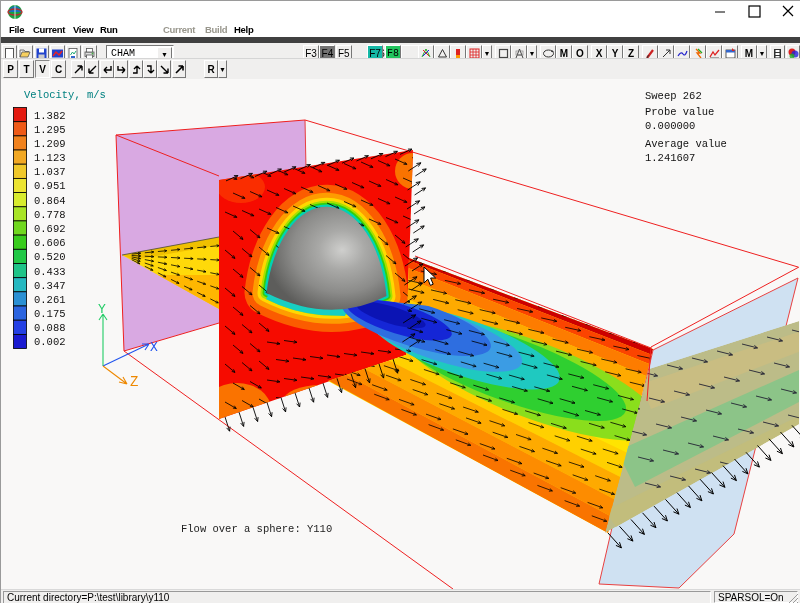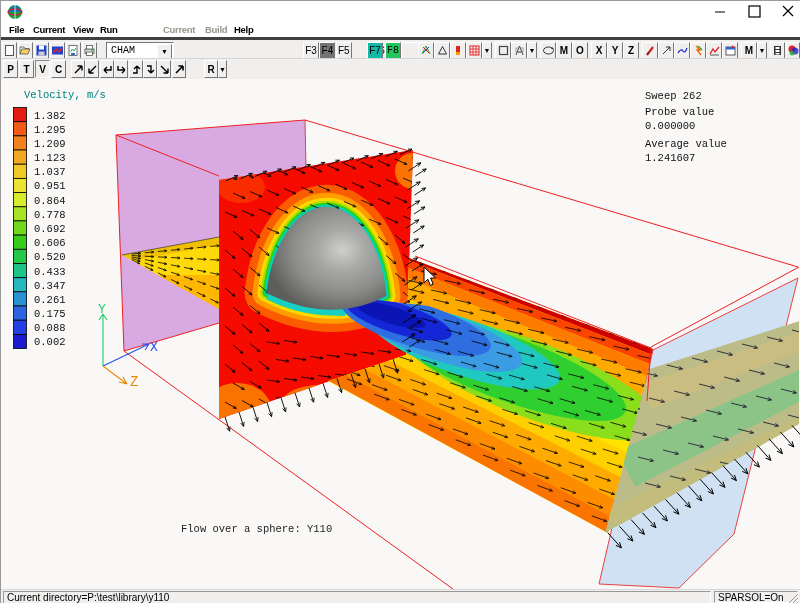--- a/index.html
+++ b/index.html
@@ -23,21 +23,21 @@
     <div style="position:absolute;left:0;top:22px;width:800px;height:14px;background:#fff;">
       <div style="position:absolute;left:8px;top:1px;font-size:9.5px;font-weight:bold;letter-spacing:-0.3px;color:#000;">File</div>
       <div style="position:absolute;left:32px;top:1px;font-size:9.5px;font-weight:bold;letter-spacing:-0.3px;color:#000;">Current</div>
       <div style="position:absolute;left:72px;top:1px;font-size:9.5px;font-weight:bold;letter-spacing:-0.3px;color:#000;">View</div>
       <div style="position:absolute;left:99px;top:1px;font-size:9.5px;font-weight:bold;letter-spacing:-0.3px;color:#000;">Run</div>
       <div style="position:absolute;left:124px;top:1px;font-size:9.5px;font-weight:bold;letter-spacing:-0.3px;color:#000;margin-top:48px;">Options</div>
       <div style="position:absolute;left:162px;top:1px;font-size:9.5px;font-weight:bold;letter-spacing:-0.3px;color:#98968c;">Current</div>
       <div style="position:absolute;left:204px;top:1px;font-size:9.5px;font-weight:bold;letter-spacing:-0.3px;color:#98968c;">Build</div>
       <div style="position:absolute;left:233px;top:1px;font-size:9.5px;font-weight:bold;letter-spacing:-0.3px;color:#000;">Help</div>
     </div>
-    <div style="position:absolute;left:0;top:36px;width:800px;height:21px;background:#f0efee;border-top:3px solid #404040;">
+    <div style="position:absolute;left:0;top:36px;width:800px;height:21px;background:#f0efee;border-top:6px solid #404040;">
       <div style="position:absolute;left:1px;top:2px;width:15px;height:17px;background:#f0efee;border:1px solid; border-color:#fff #777 #777 #fff;box-sizing:border-box;font-size:10px;display:flex;align-items:center;justify-content:center;overflow:hidden;">
         <svg width="12" height="13">
           <rect x="1.5" y="1.5" width="8" height="10" fill="#fff" stroke="#555"></rect>
         </svg>
       </div>
       <div style="position:absolute;left:17px;top:2px;width:15px;height:17px;background:#f0efee;border:1px solid; border-color:#fff #777 #777 #fff;box-sizing:border-box;font-size:10px;display:flex;align-items:center;justify-content:center;overflow:hidden;">
         <svg width="13" height="13">
           <path d="M1,10 L3,5 L11,5 L9,10 Z" fill="#f7d060" stroke="#555" stroke-width="0.8"></path>
           <path d="M1,10 L1,3 L5,3 L6,4.5 L10,4.5" fill="none" stroke="#555" stroke-width="0.8"></path>
         </svg>

